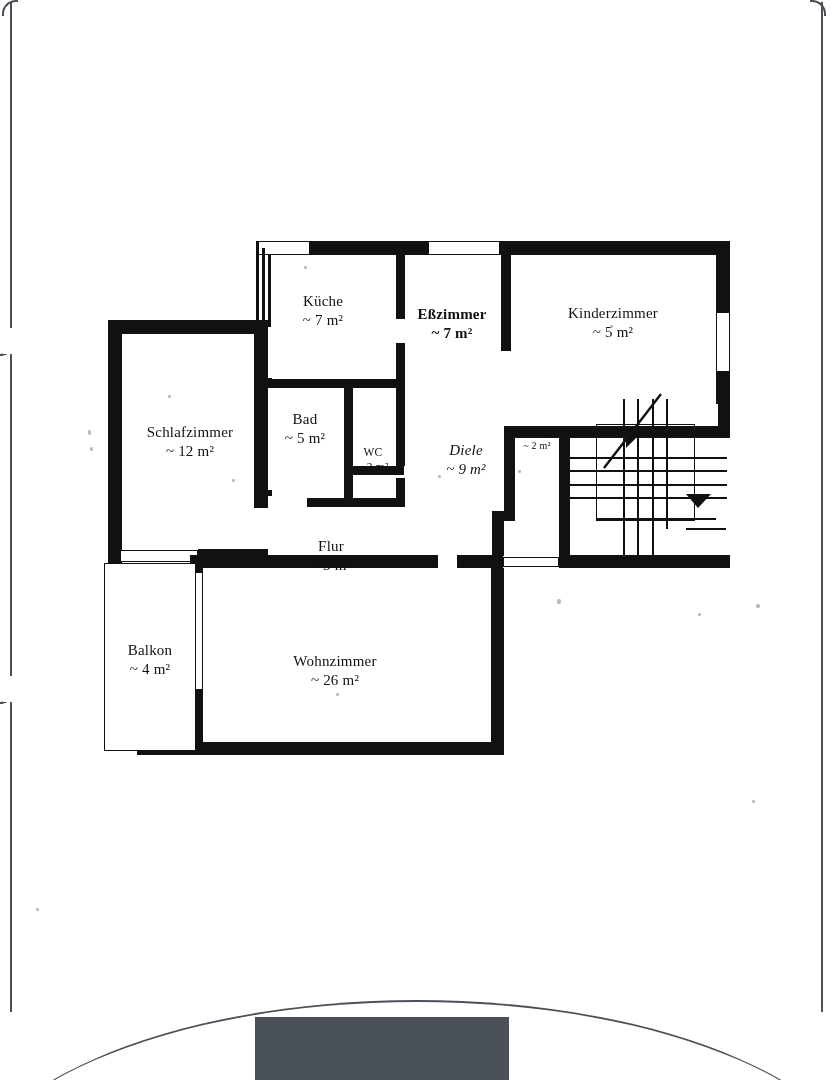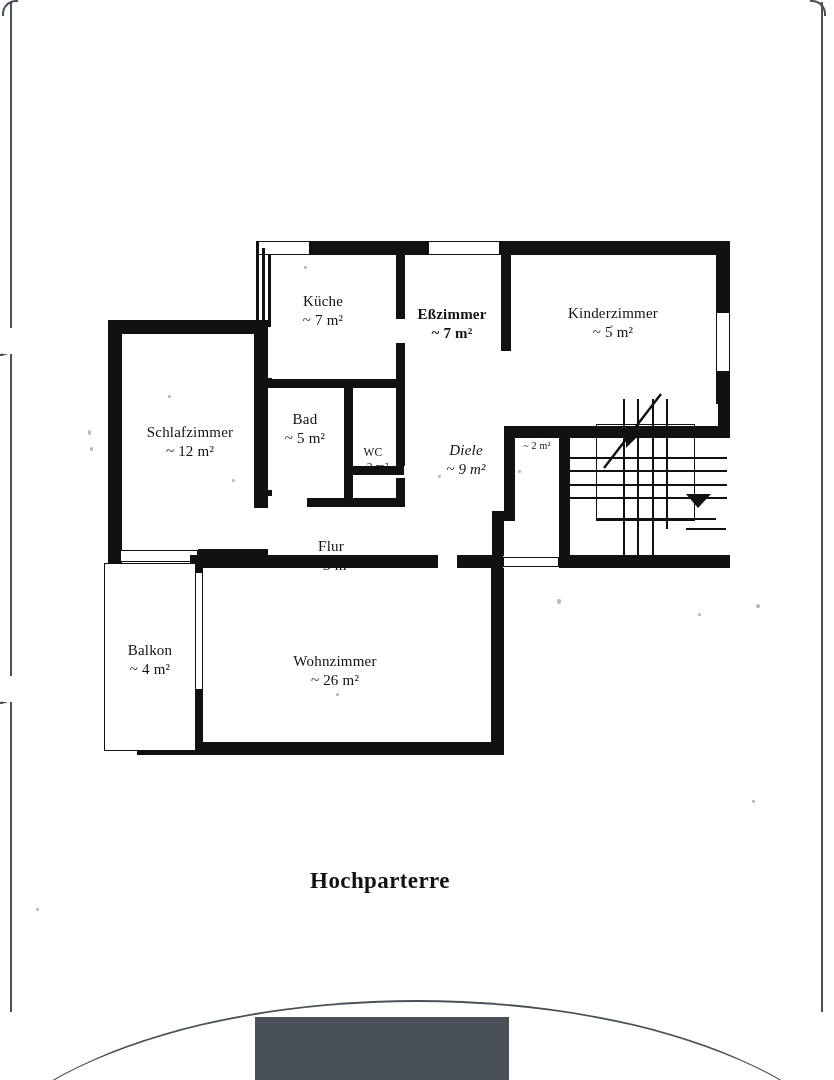--- a/index.html
+++ b/index.html
@@ -350,21 +350,20 @@
     </div>
 
     <div class="room-label" style="left:335px; top:652px;">
       <span class="name">Wohnzimmer</span>
       <span class="area">~ 26 m²</span>
     </div>
 
   </div>
 
   <div id="caption">
-    <span class="line">Hochparterre</span>
   </div>
 
   <div class="speck" style="left:88px; top:430px; width:3px; height:5px;"></div>
   <div class="speck" style="left:90px; top:447px; width:3px; height:4px;"></div>
   <div class="speck" style="left:304px; top:266px; width:3px; height:3px;"></div>
   <div class="speck" style="left:438px; top:475px; width:3px; height:3px;"></div>
   <div class="speck" style="left:610px; top:325px; width:3px; height:3px;"></div>
   <div class="speck" style="left:557px; top:599px; width:4px; height:5px;"></div>
   <div class="speck" style="left:756px; top:604px; width:4px; height:4px;"></div>
   <div class="speck" style="left:698px; top:613px; width:3px; height:3px;"></div>

